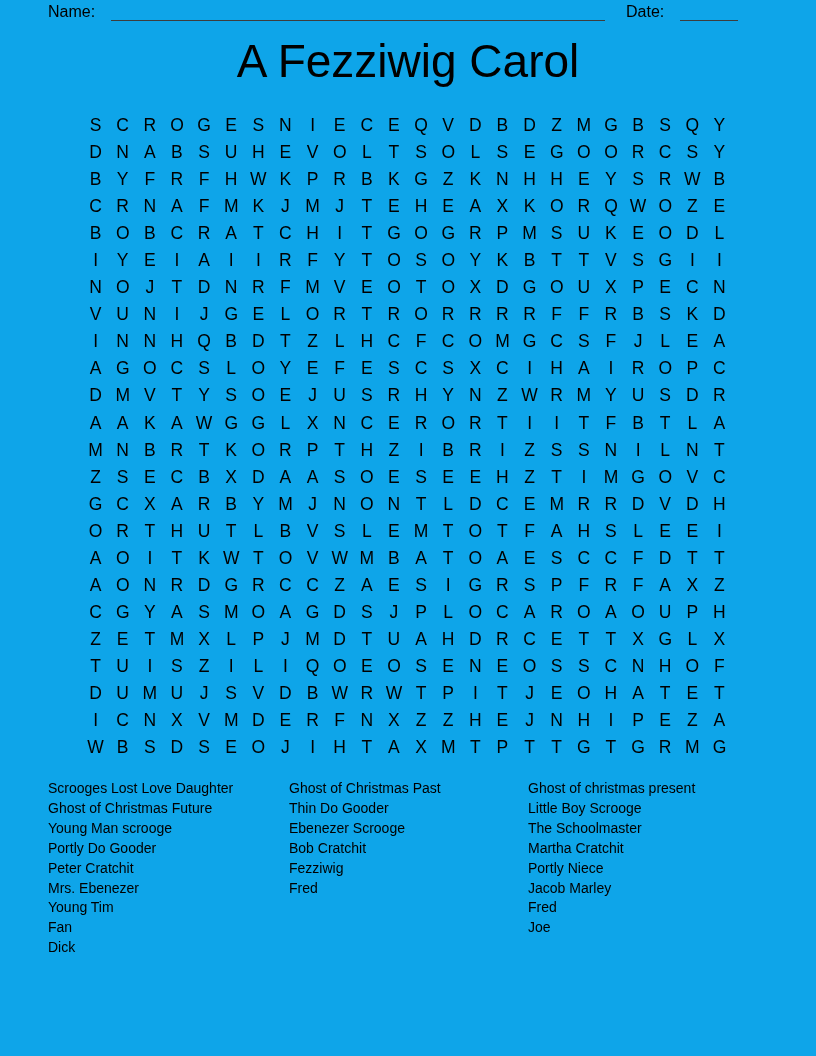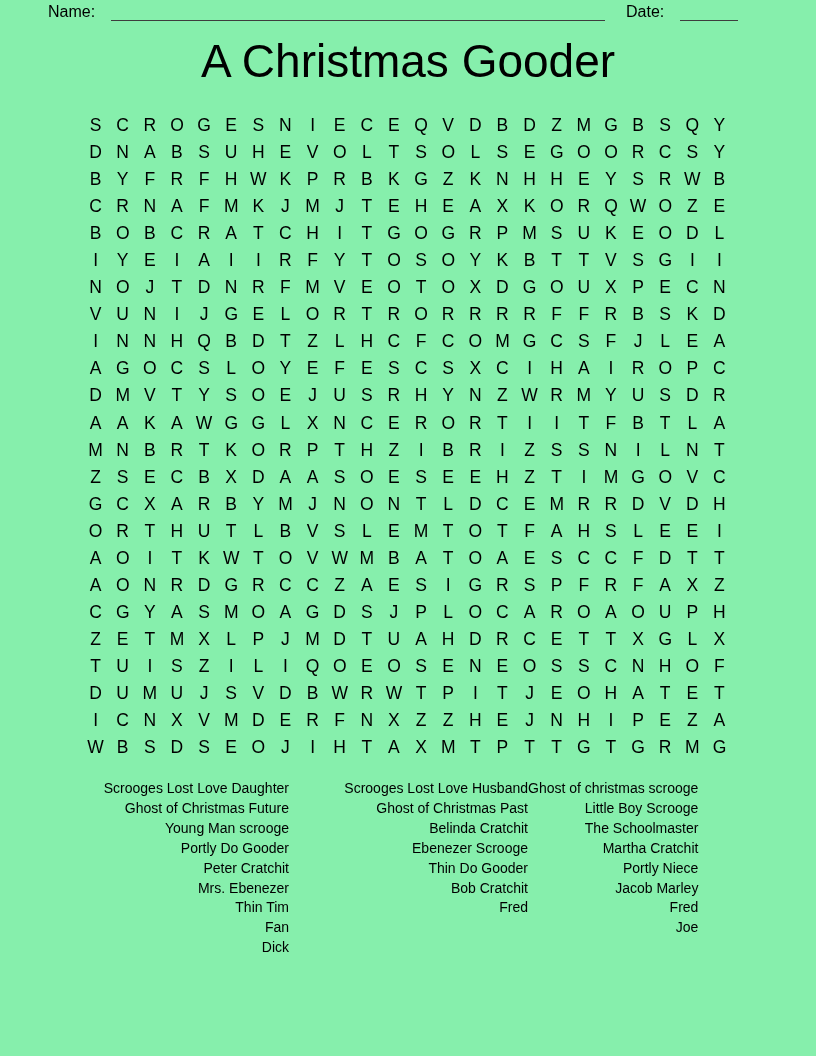--- a/index.html
+++ b/index.html
@@ -1,20 +1,20 @@
 <!DOCTYPE html>
 <html><head>
 <meta charset="utf-8">
 <style>
   html, body { margin: 0; padding: 0; background: #ffffff; }
   .page {
     position: relative;
     width: 816px;
     height: 1056px;
-    background: #86efac;
+    background: #0ea5e9;
     color: #000000;
     font-family: "Liberation Sans", "DejaVu Sans", sans-serif;
     overflow: hidden;
   }
 
   
   .header { position: absolute; top: 0px; left: 48px; width: 694px; height: 26px; }
   .hdr-label { position: absolute; top: 3px; font-size: 16px; color: #000; white-space: nowrap; }
   .name-label { left: 0; }
   .name-line { position: absolute; left: 63px; top: 20px; width: 494px; height: 0; border-top: 1.6px solid #3d3d3d; }
@@ -60,35 +60,35 @@
     width: 740px;
     display: flex;
     font-size: 14px;
     line-height: 19.9px;
     color: #000;
   }
   .word-col { display: block; }
   .word-col-1 { width: 241px; }
   .word-col-2 { width: 239px; }
   .word-col-3 { width: auto; }
-  .word-item { white-space: nowrap; text-align: right; }
+  .word-item { white-space: nowrap; }
 </style>
 </head>
 <body>
 
 <div class="page">
 
   <div class="header">
     <span class="hdr-label name-label">Name:</span>
     <div class="name-line"></div>
     <span class="hdr-label date-label">Date:</span>
     <div class="date-line"></div>
   </div>
 
-  <h1 class="title">A Christmas Gooder</h1>
+  <h1 class="title">A Fezziwig Carol</h1>
 
   <div class="grid">
       <span class="grid-cell">S</span>
       <span class="grid-cell">C</span>
       <span class="grid-cell">R</span>
       <span class="grid-cell">O</span>
       <span class="grid-cell">G</span>
       <span class="grid-cell">E</span>
       <span class="grid-cell">S</span>
       <span class="grid-cell">N</span>
@@ -663,35 +663,34 @@
     </div>
 
   <div class="words">
     <div class="word-col word-col-1">
         <div class="word-item">Scrooges Lost Love Daughter</div>
         <div class="word-item">Ghost of Christmas Future</div>
         <div class="word-item">Young Man scrooge</div>
         <div class="word-item">Portly Do Gooder</div>
         <div class="word-item">Peter Cratchit</div>
         <div class="word-item">Mrs. Ebenezer</div>
-        <div class="word-item">Thin Tim</div>
+        <div class="word-item">Young Tim</div>
         <div class="word-item">Fan</div>
         <div class="word-item">Dick</div>
       </div>
     <div class="word-col word-col-2">
-        <div class="word-item">Scrooges Lost Love Husband</div>
         <div class="word-item">Ghost of Christmas Past</div>
-        <div class="word-item">Belinda Cratchit</div>
+        <div class="word-item">Thin Do Gooder</div>
         <div class="word-item">Ebenezer Scrooge</div>
-        <div class="word-item">Thin Do Gooder</div>
         <div class="word-item">Bob Cratchit</div>
+        <div class="word-item">Fezziwig</div>
         <div class="word-item">Fred</div>
       </div>
     <div class="word-col word-col-3">
-        <div class="word-item">Ghost of christmas scrooge</div>
+        <div class="word-item">Ghost of christmas present</div>
         <div class="word-item">Little Boy Scrooge</div>
         <div class="word-item">The Schoolmaster</div>
         <div class="word-item">Martha Cratchit</div>
         <div class="word-item">Portly Niece</div>
         <div class="word-item">Jacob Marley</div>
         <div class="word-item">Fred</div>
         <div class="word-item">Joe</div>
       </div>
   </div>
 

